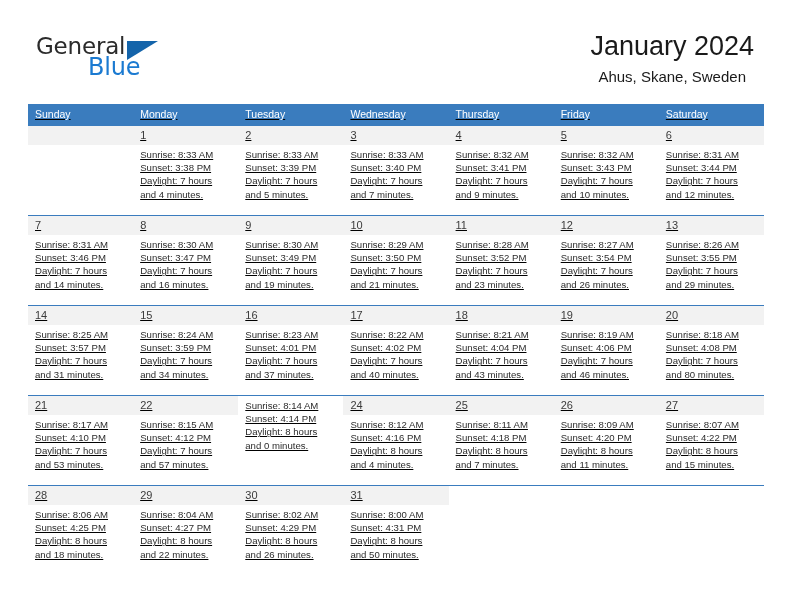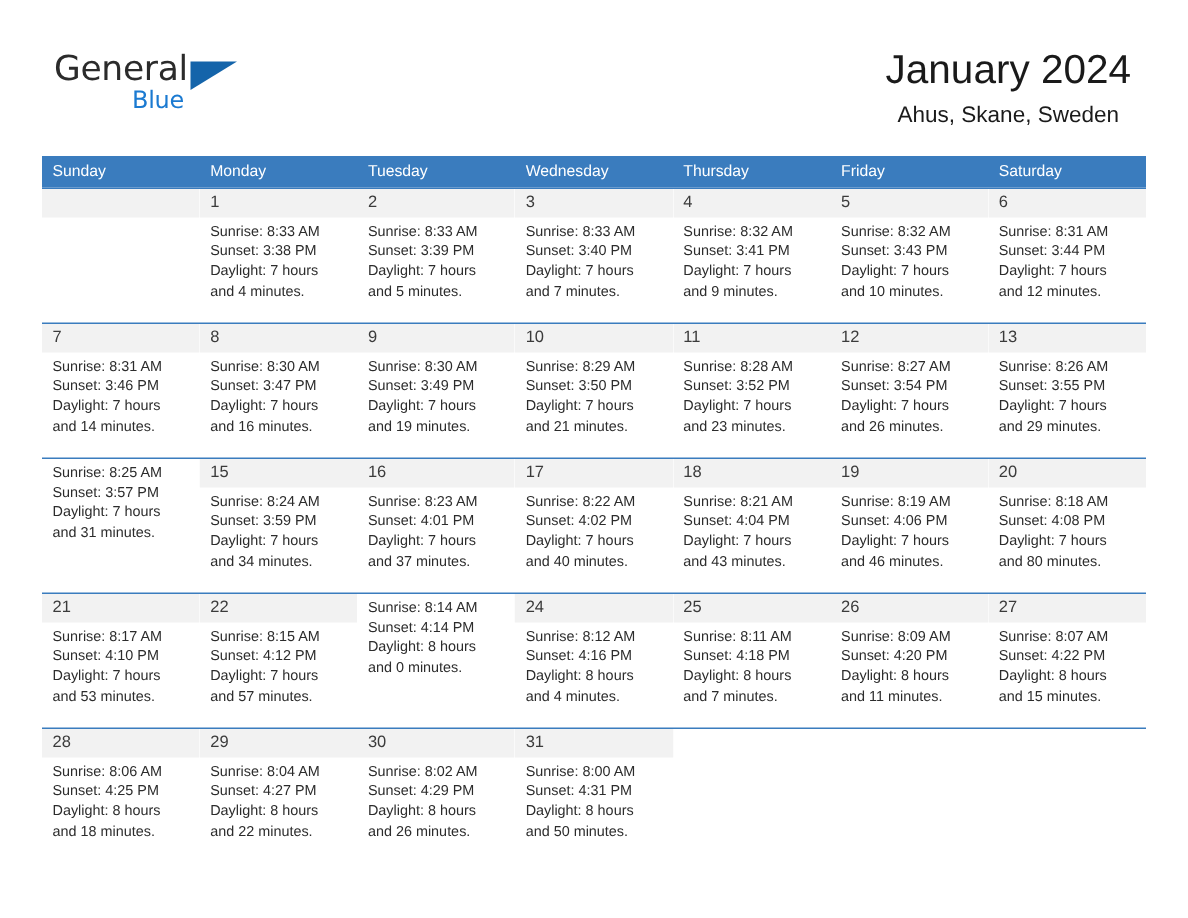--- a/index.html
+++ b/index.html
@@ -46,21 +46,21 @@
     letter-spacing: -0.2px;
     color: #2b2b2b;
     font-family: "DejaVu Sans", sans-serif;
     font-weight: 400;
     line-height: 26px;
   }
   .logo-blue {
     position: absolute;
     left: 52px;
     top: 21px;
-    font-size: 16px;
+    font-size: 24px;
     letter-spacing: -0.2px;
     color: #1b7ad1;
     font-family: "DejaVu Sans", sans-serif;
     font-weight: 400;
     line-height: 26px;
   }
   .logo-flag {
     position: absolute;
     left: 91px;
     top: 8px;
@@ -91,20 +91,21 @@
     margin-top: 5px;
     white-space: nowrap;
   }
 
   
   .calendar {
     position: absolute;
     left: 28px;
     top: 104px;
     width: 736px;
+    text-decoration: underline;
   }
 
   .weekday-row {
     display: flex;
     background: #3a7cbe;
     height: 21px;
   }
   .weekday {
     flex: 1 1 0;
     color: #ffffff;
@@ -320,20 +321,21 @@
             <div>Daylight: 7 hours</div>
             <div>and 29 minutes.</div>
           </div>
         </div>
       </div>
     </div>
 
     <div class="week">
       <div class="week-inner">
         <div class="daycell">
+          <div class="daynum">14</div>
           <div class="dayinfo">
             <div>Sunrise: 8:25 AM</div>
             <div>Sunset: 3:57 PM</div>
             <div>Daylight: 7 hours</div>
             <div>and 31 minutes.</div>
           </div>
         </div>
         <div class="daycell">
           <div class="daynum">15</div>
           <div class="dayinfo">

